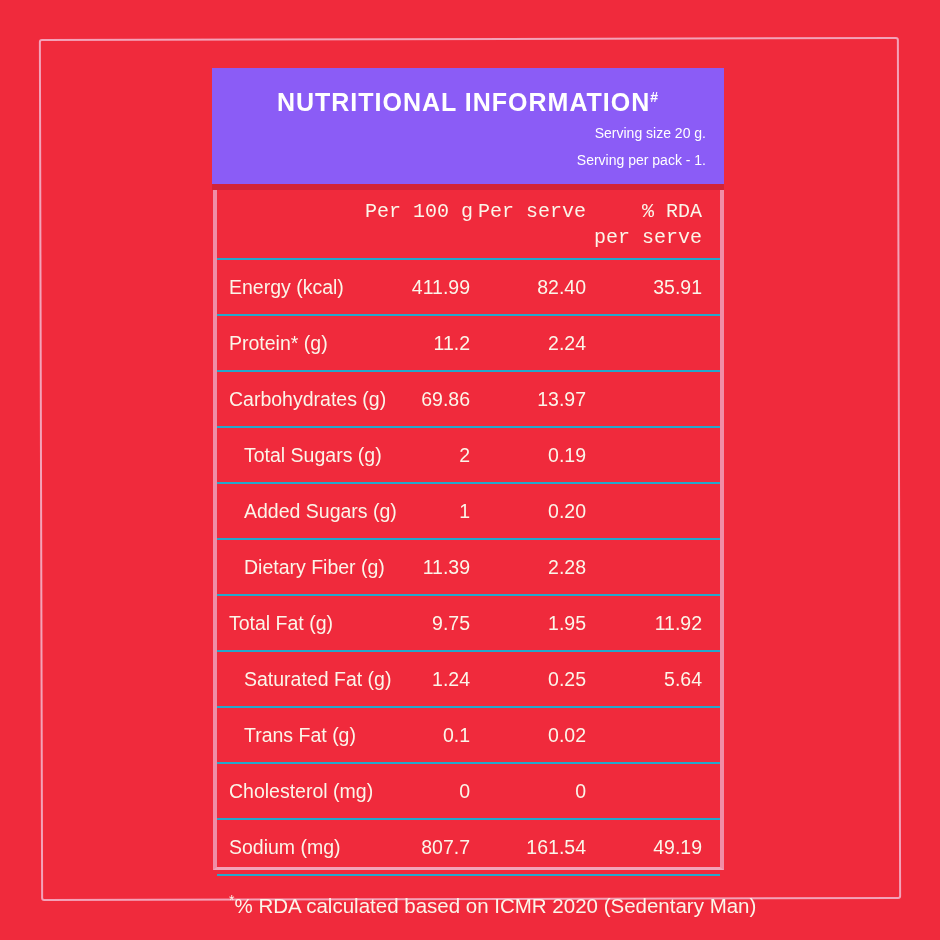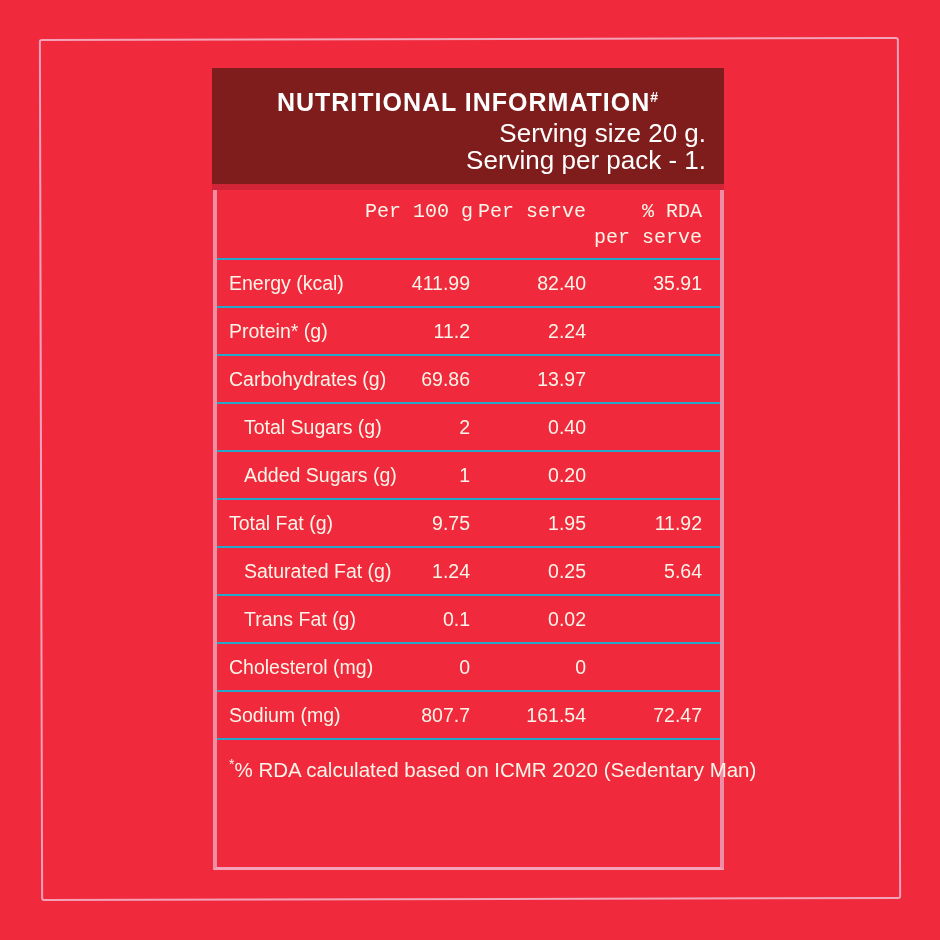--- a/index.html
+++ b/index.html
@@ -12,53 +12,53 @@
   
   .outer-frame{
     position:absolute;left:40px;top:38px;right:40px;bottom:40px;
     border:2px solid #F3A2B8;border-radius:3px;
     transform:rotate(-0.15deg);
     pointer-events:none;
   }
   
   .panel{
     position:absolute;left:212px;top:68px;width:512px;height:122px;
-    background:#7f1d1d;
+    background:#8b5cf6;
     border-bottom:6px solid #D22437;
     box-sizing:border-box;
     color:#FFFFFF;
   }
   .panel-title{
     text-align:center;
     padding-top:20px;
     font-size:25px;font-weight:700;letter-spacing:1px;
     white-space:nowrap;
   }
   .panel-title sup{font-size:14px;vertical-align:super;}
   .serving{
     position:absolute;right:18px;top:52px;
-    text-align:right;font-size:26px;line-height:27px;font-weight:400;
+    text-align:right;font-size:14px;line-height:27px;font-weight:400;
   }
   
   .ntable{
     position:absolute;left:213px;top:190px;width:511px;height:680px;
     box-sizing:border-box;
     border-left:4px solid #F08DA6;
     border-right:4px solid #F08DA6;
     border-bottom:3px solid #F3A2B8;
     color:#FBF5E9;
   }
   .trow{
     display:grid;
     grid-template-columns:1fr 105px 116px 116px;
     align-items:center;
     padding:0 18px 0 0;
     border-bottom:2px solid #25A7CB;
     box-sizing:border-box;
-    height:48px;
+    height:56px;
     font-size:19.5px;
   }
   .trow .cell{white-space:nowrap;}
   .trow .label{padding-left:12px;min-width:0;}
   .trow .label.indent{padding-left:27px;}
   .trow .num{text-align:right;}
   .head-row{
     height:70px;
     align-items:start;
     padding-top:9px;
@@ -115,27 +115,33 @@
       </div>
       <div class="trow">
         <div class="cell label">Carbohydrates (g)</div>
         <div class="cell num">69.86</div>
         <div class="cell num">13.97</div>
         <div class="cell num"></div>
       </div>
       <div class="trow">
         <div class="cell label indent">Total Sugars (g)</div>
         <div class="cell num">2</div>
-        <div class="cell num">0.40</div>
+        <div class="cell num">0.19</div>
         <div class="cell num"></div>
       </div>
       <div class="trow">
         <div class="cell label indent">Added Sugars (g)</div>
         <div class="cell num">1</div>
         <div class="cell num">0.20</div>
+        <div class="cell num"></div>
+      </div>
+      <div class="trow">
+        <div class="cell label indent">Dietary Fiber (g)</div>
+        <div class="cell num">11.39</div>
+        <div class="cell num">2.28</div>
         <div class="cell num"></div>
       </div>
       <div class="trow">
         <div class="cell label">Total Fat (g)</div>
         <div class="cell num">9.75</div>
         <div class="cell num">1.95</div>
         <div class="cell num">11.92</div>
       </div>
       <div class="trow">
         <div class="cell label indent">Saturated Fat (g)</div>
@@ -152,20 +158,20 @@
       <div class="trow">
         <div class="cell label">Cholesterol (mg)</div>
         <div class="cell num">0</div>
         <div class="cell num">0</div>
         <div class="cell num"></div>
       </div>
       <div class="trow">
         <div class="cell label">Sodium (mg)</div>
         <div class="cell num">807.7</div>
         <div class="cell num">161.54</div>
-        <div class="cell num">72.47</div>
+        <div class="cell num">49.19</div>
       </div>
     </div>
 
   <div class="tfoot" id="footnotes-host">
       <div class="note"><sup>*</sup>% RDA calculated based on ICMR 2020 (Sedentary Man)</div>
     </div>
 </div>
 
 </body></html>

